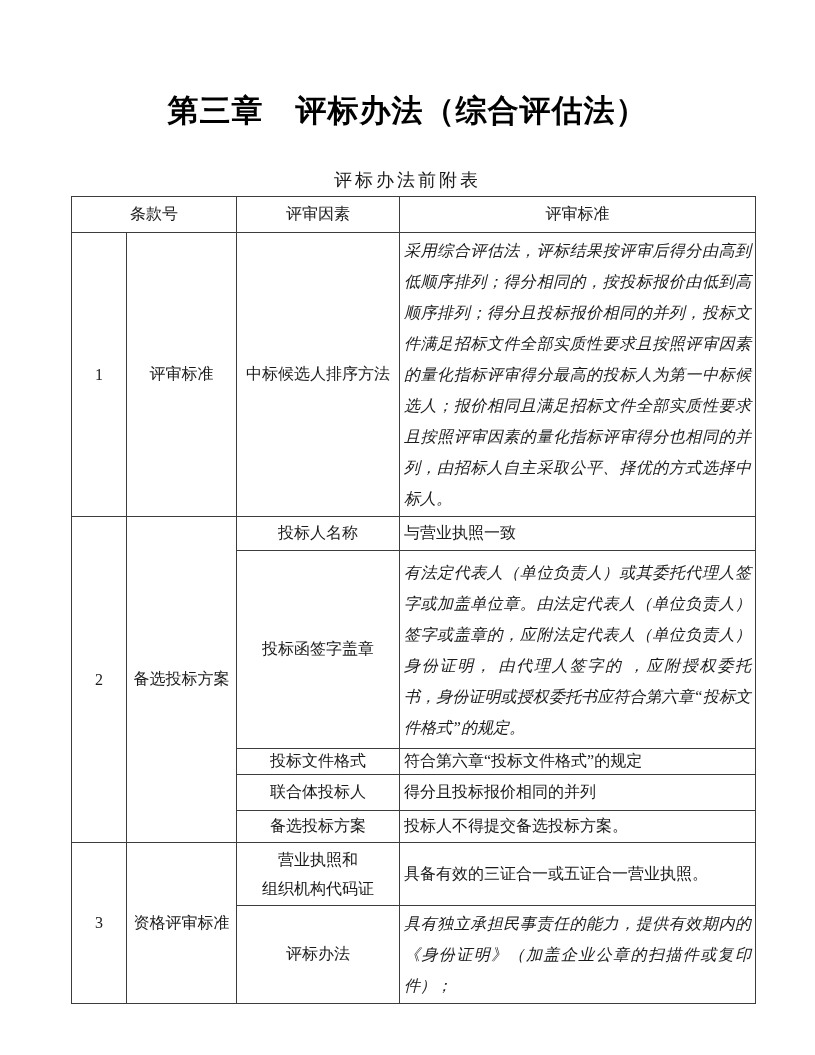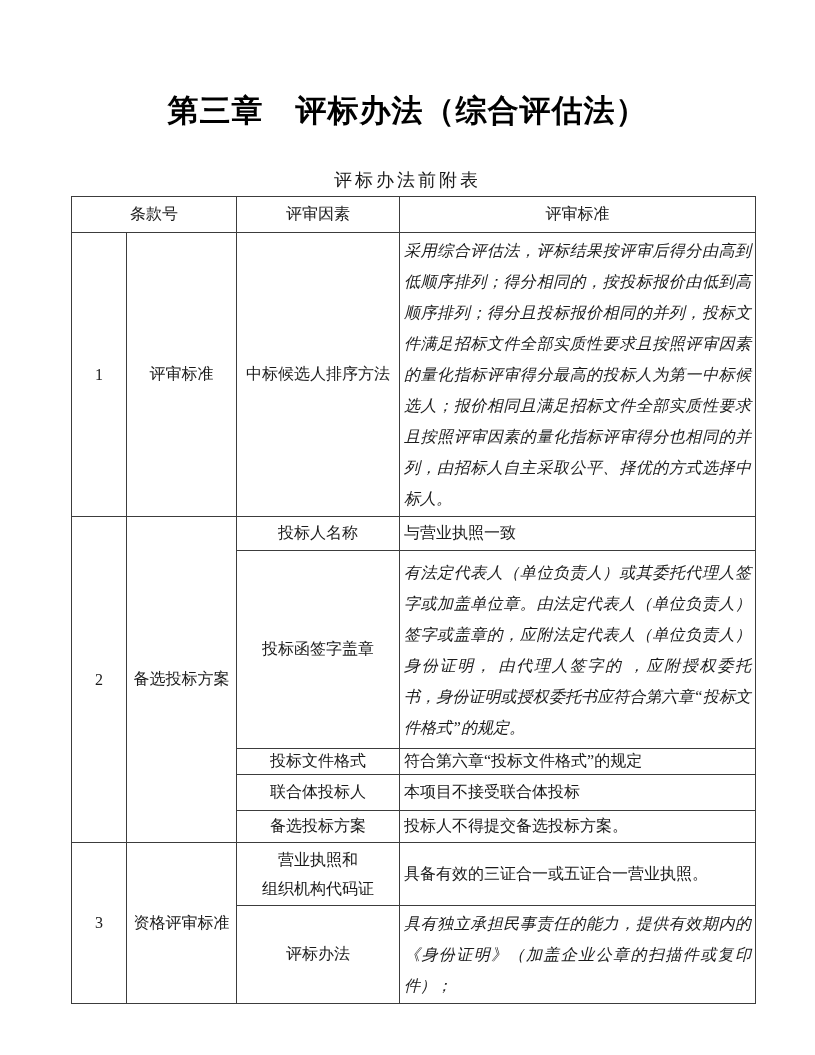--- a/index.html
+++ b/index.html
@@ -107,21 +107,21 @@
   <tr class="h-r2s2">
     <td class="cell-center">投标函签字盖章</td>
     <td class="cell-para">有法定代表人（单位负责人）或其委托代理人签字或加盖单位章。由法定代表人（单位负责人）签字或盖章的，应附法定代表人（单位负责人） 身份证明， 由代理人签字的 ，应附授权委托 书，身份证明或授权委托书应符合第六章“投标文件格式”的规定。</td>
   </tr>
   <tr class="h-r2s3">
     <td class="cell-center">投标文件格式</td>
     <td class="cell-left">符合第六章“投标文件格式”的规定</td>
   </tr>
   <tr class="h-r2s4">
     <td class="cell-center">联合体投标人</td>
-    <td class="cell-left">本项目不接受联合体投标</td>
+    <td class="cell-left">得分且投标报价相同的并列</td>
   </tr>
   <tr class="h-r2s5">
     <td class="cell-center">备选投标方案</td>
     <td class="cell-left">投标人不得提交备选投标方案。</td>
   </tr>
 
   <tr class="h-r3s1">
     <td rowspan="2" class="cell-center">3</td>
     <td rowspan="2" class="cell-center">资格评审标准</td>
     <td>

